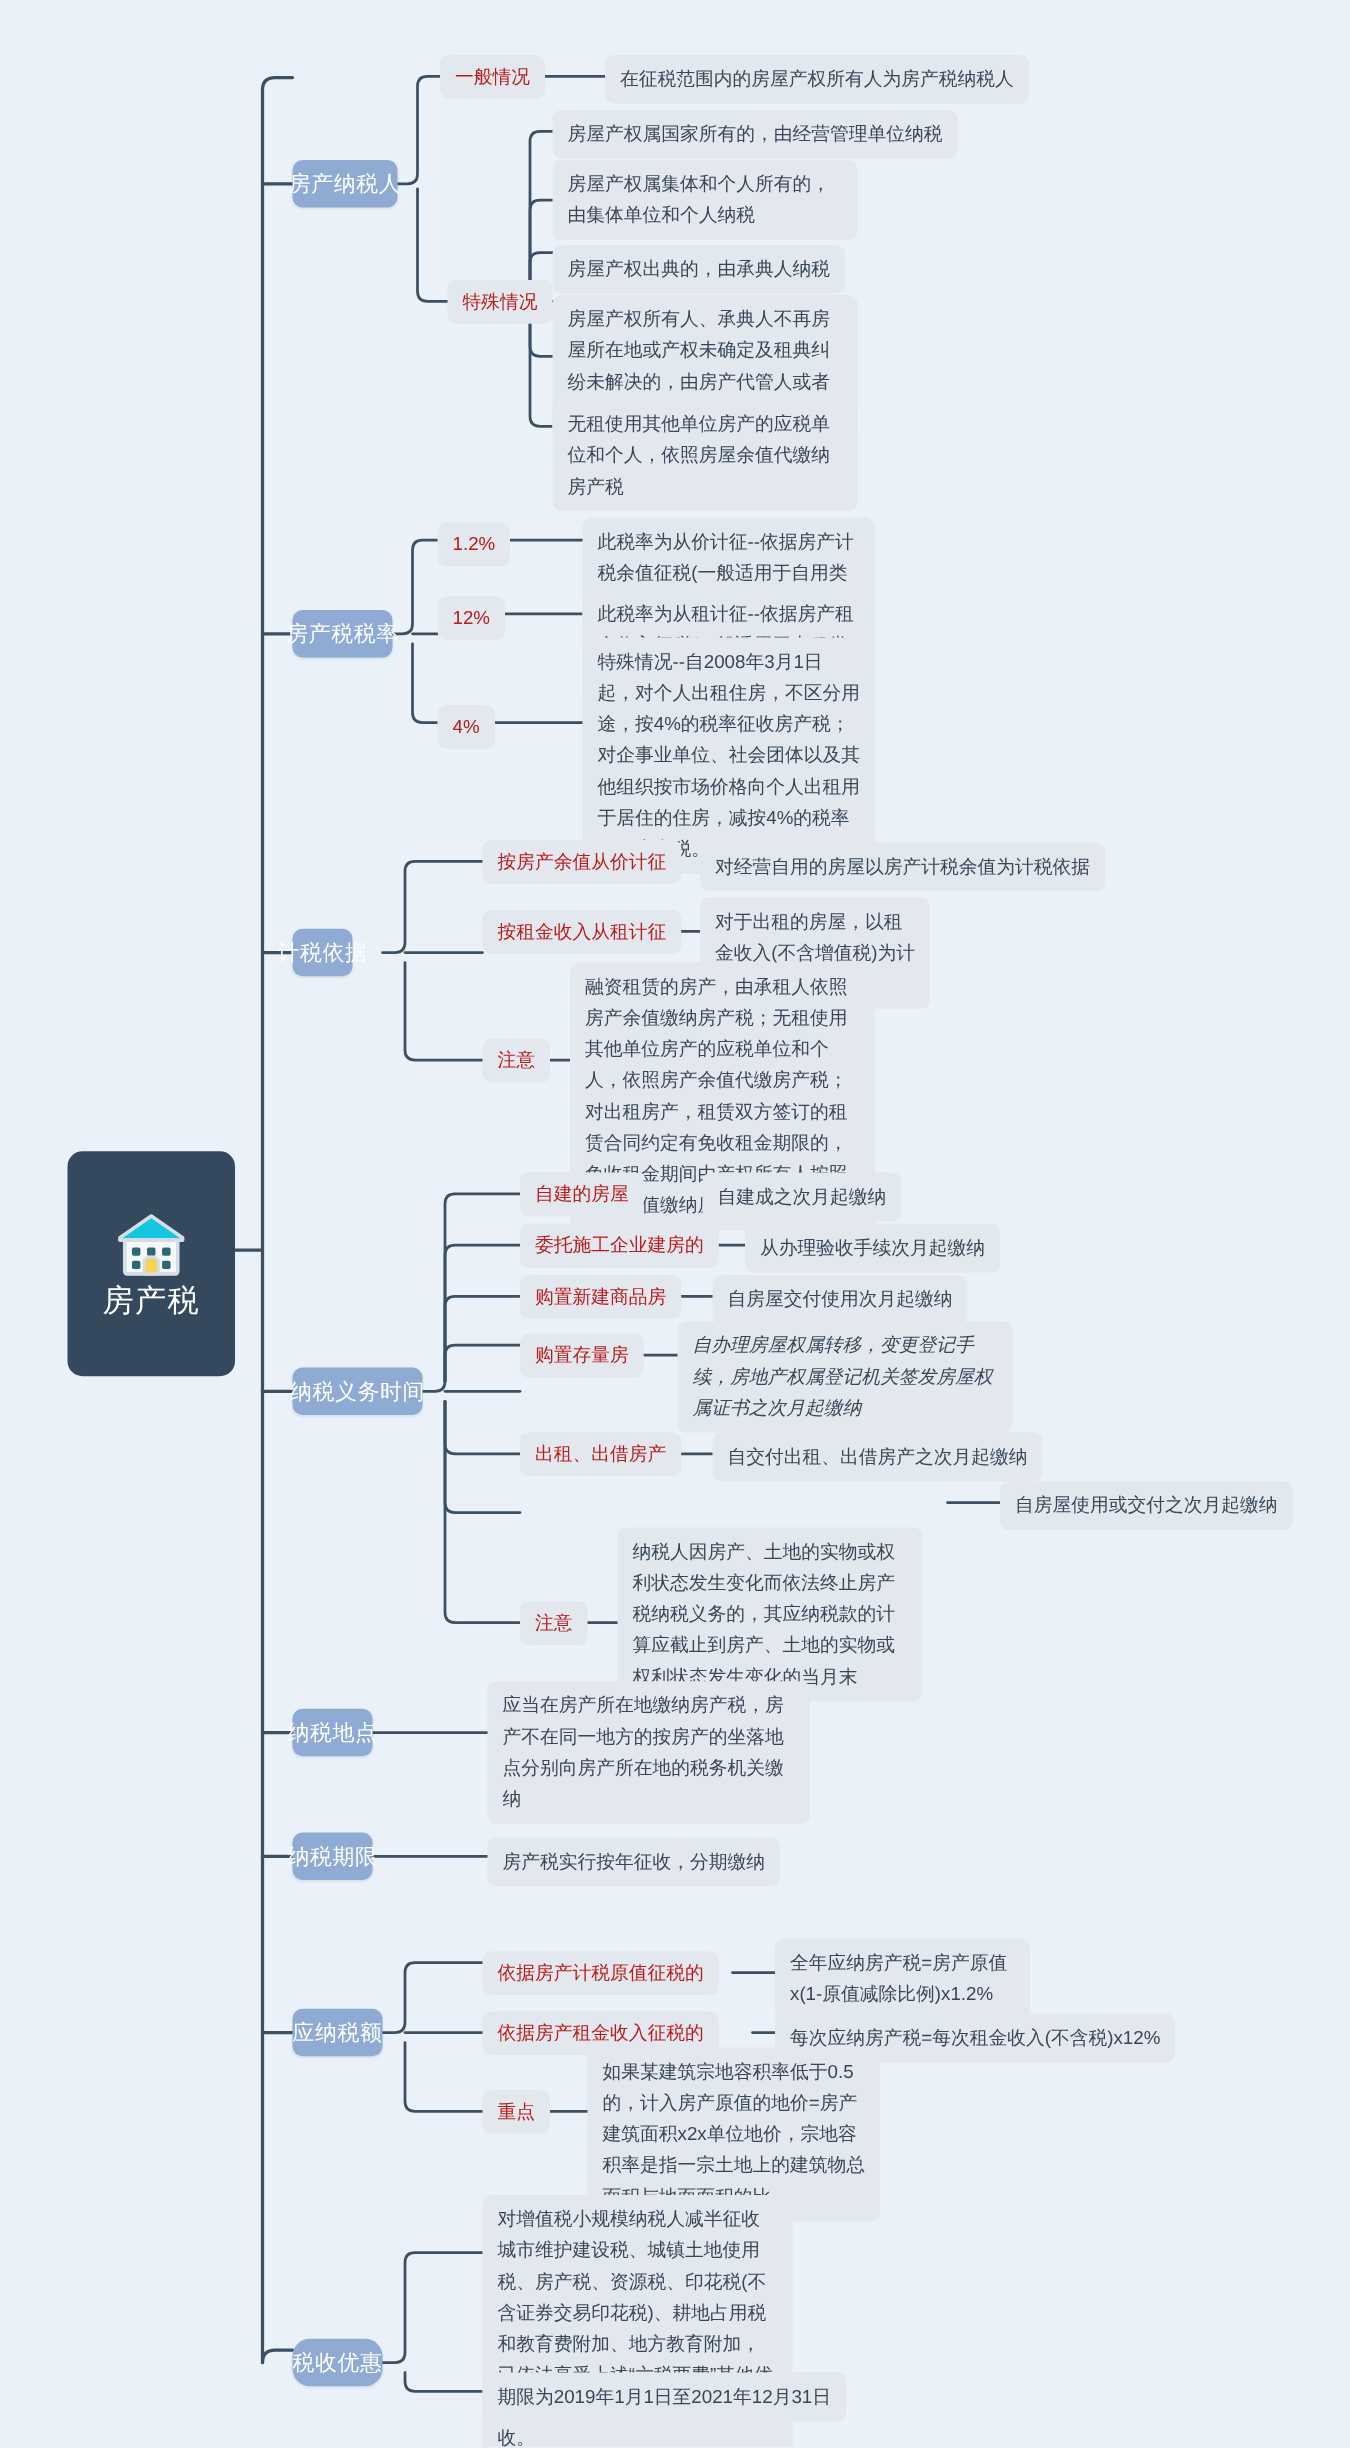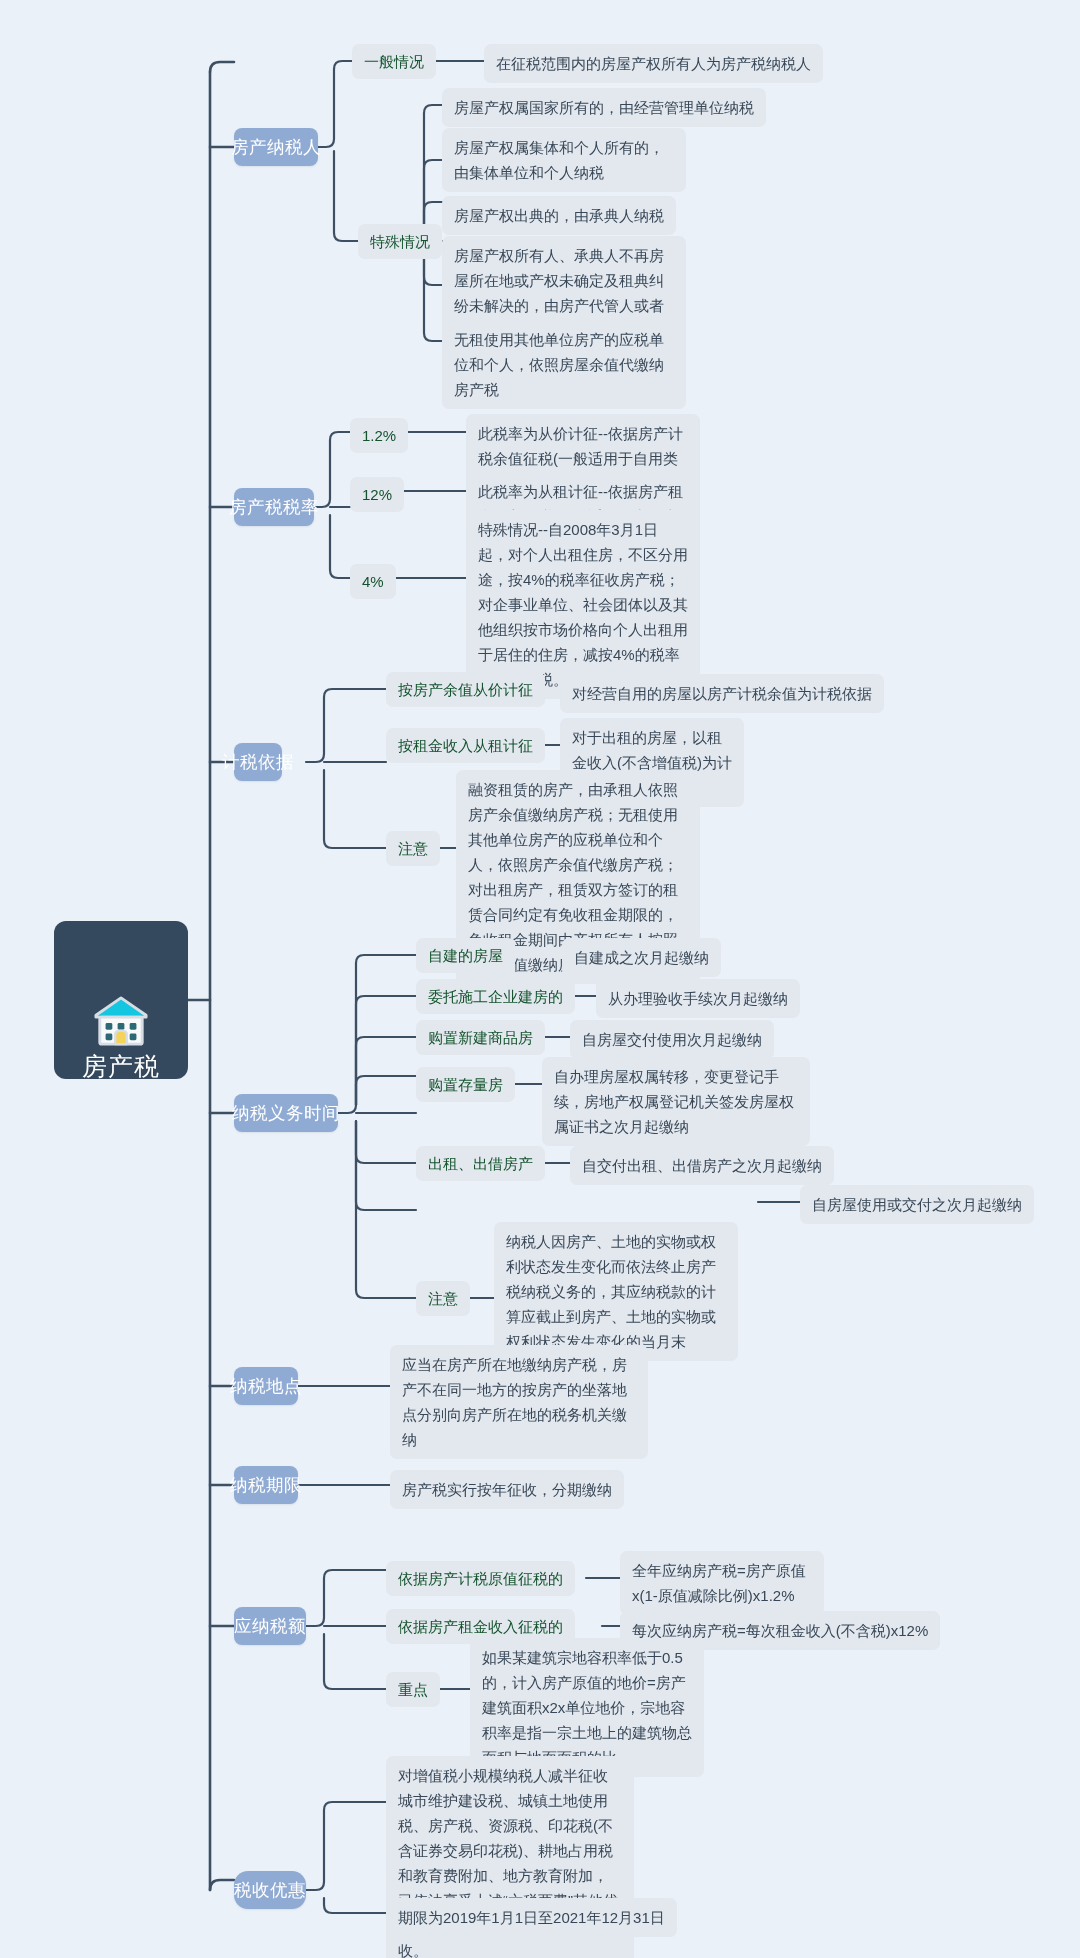--- a/index.html
+++ b/index.html
@@ -17,27 +17,27 @@
   }
   svg.wires {
     position: absolute; left: 0; top: 0;
     width: 1080px; height: 1958px;
     pointer-events: none;
   }
   
   .root-node {
     position: absolute;
     left: 54px; top: 921px;
-    width: 134px; height: 158px;
+    width: 134px; height: 180px;
     background: #34495e;
     border-radius: 12px;
     display: flex;
     flex-direction: column;
     align-items: center;
-    justify-content: flex-end;
+    justify-content: center;
     gap: 6px;
   }
   .root-icon { width: 62px; height: 54px; display:block; }
   .root-label {
     color: #ffffff;
     font-size: 25px;
     letter-spacing: 1px;
     font-weight: 400;
     line-height: 1;
   }
@@ -55,21 +55,21 @@
     padding: 0 14px;
     height: 38px;
     white-space: nowrap;
     box-shadow: 0 1px 2px rgba(60,80,110,.10);
   }
   
   .lv2 {
     position: absolute;
     background: #e3e8ef;
     border-radius: 7px;
-    color: #14532d;
+    color: #b91c1c;
     font-size: 15px;
     line-height: 23px;
     padding: 6px 12px;
     white-space: nowrap;
     text-align: right;
   }
   
   .lv3 {
     position: absolute;
     background: #e3e8ef;
@@ -220,21 +220,21 @@
   <div class="lv2" style="left:416px; top:938px;">自建的房屋</div>
   <div class="lv3 nowrap" style="left:562px; top:938px;">自建成之次月起缴纳</div>
 
   <div class="lv2" style="left:416px; top:979px;">委托施工企业建房的</div>
   <div class="lv3 nowrap" style="left:596px; top:979px;">从办理验收手续次月起缴纳</div>
 
   <div class="lv2" style="left:416px; top:1020px;">购置新建商品房</div>
   <div class="lv3 nowrap" style="left:570px; top:1020px;">自房屋交付使用次月起缴纳</div>
 
   <div class="lv2" style="left:416px; top:1067px;">购置存量房</div>
-  <div class="lv3 wrap" style="left:542px; top:1057px; width:268px;">自办理房屋权属转移，变更登记手续，房地产权属登记机关签发房屋权属证书之次月起缴纳</div>
+  <div class="lv3 wrap" style="left:542px; top:1057px; width:268px;font-style:italic;">自办理房屋权属转移，变更登记手续，房地产权属登记机关签发房屋权属证书之次月起缴纳</div>
 
   <div class="lv2" style="left:416px; top:1146px;">出租、出借房产</div>
   <div class="lv3 nowrap" style="left:570px; top:1146px;">自交付出租、出借房产之次月起缴纳</div>
 
   <div class="lv3 nowrap" style="left:800px; top:1185px;">自房屋使用或交付之次月起缴纳</div>
 
   <div class="lv2" style="left:416px; top:1281px;">注意</div>
   <div class="lv3 wrap" style="left:494px; top:1222px; width:244px;">纳税人因房产、土地的实物或权利状态发生变化而依法终止房产税纳税义务的，其应纳税款的计算应截止到房产、土地的实物或权利状态发生变化的当月末</div>
 
   <div class="lv1" style="left:234px; top:1367px; width:64px;">纳税地点</div>

